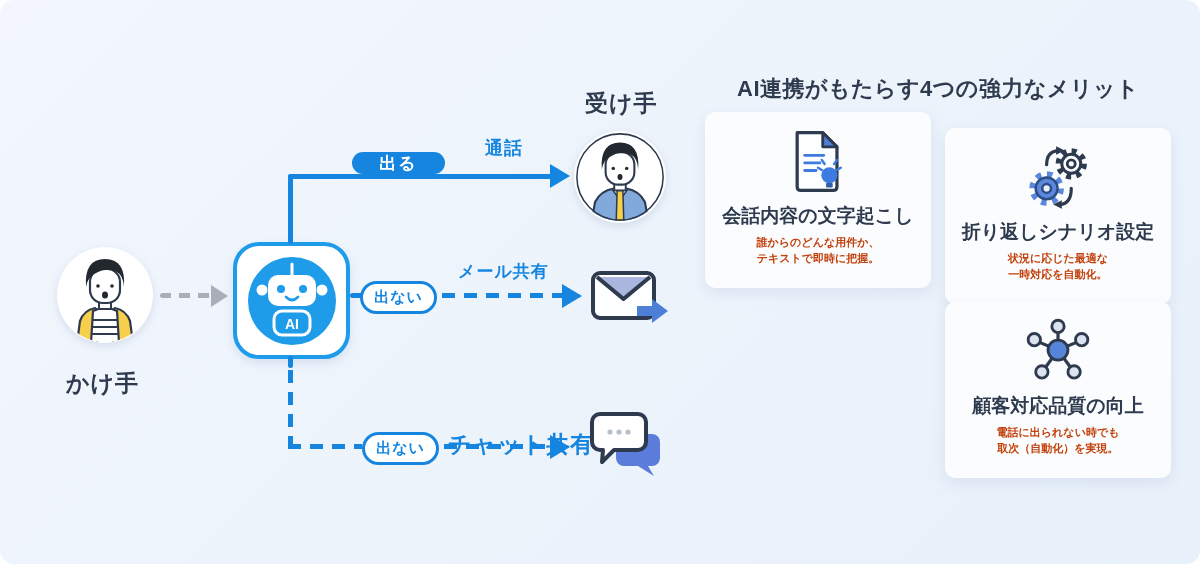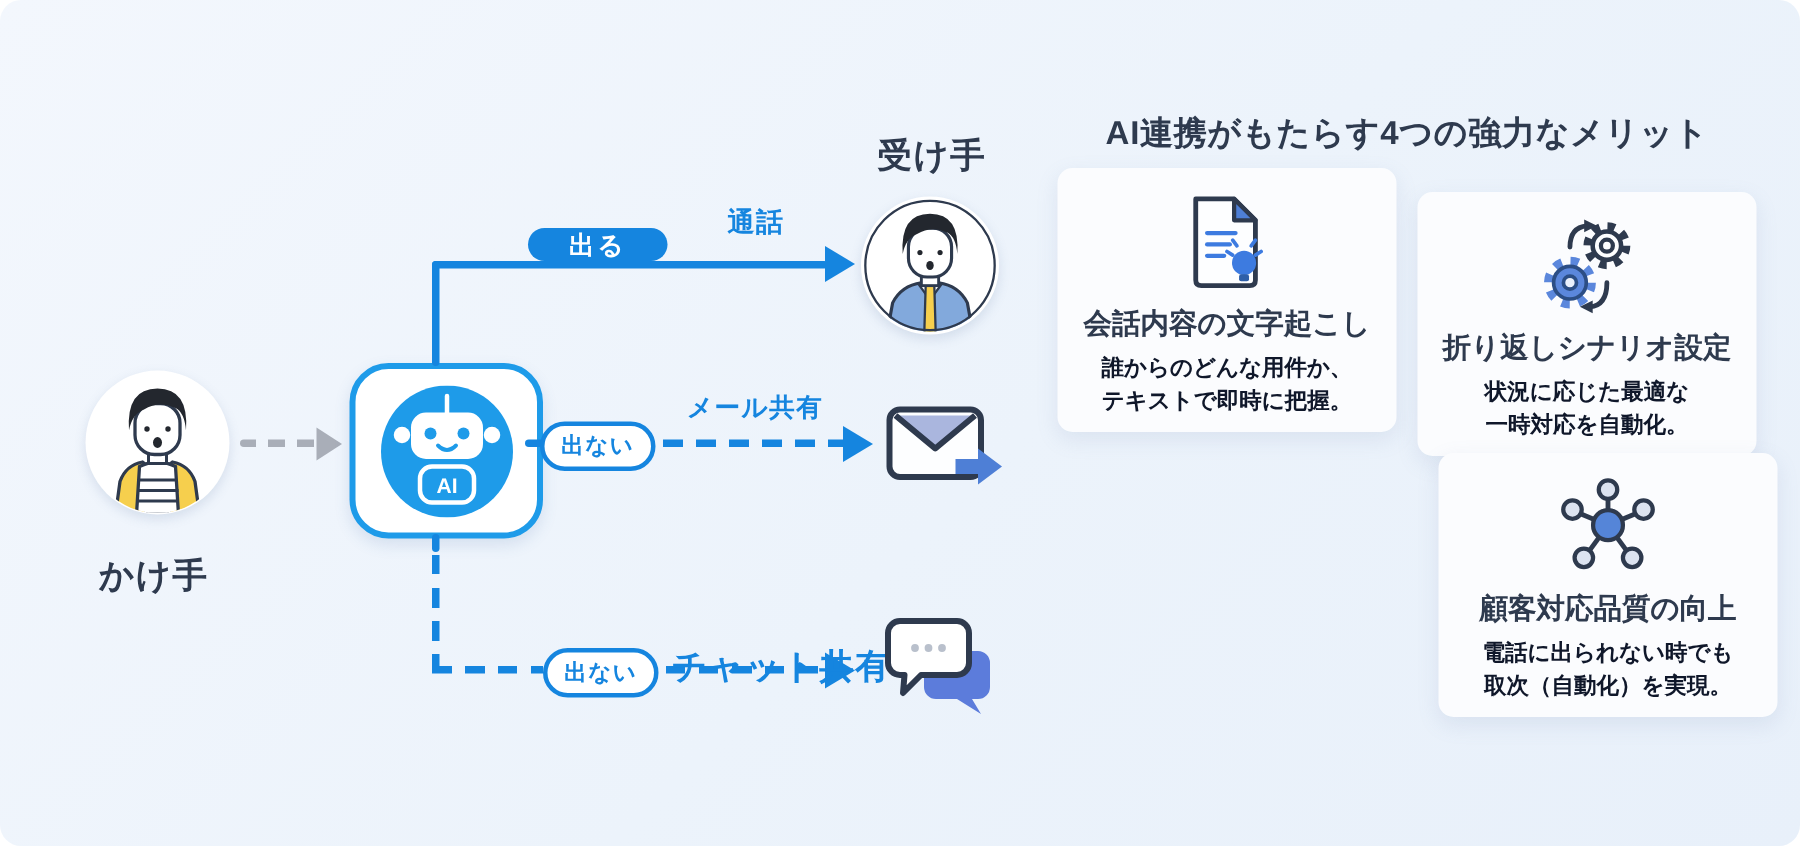--- a/index.html
+++ b/index.html
@@ -9,21 +9,21 @@
   }
   *{margin:0;padding:0;box-sizing:border-box;}
   body{font-family:"Liberation Sans","DejaVu Sans",sans-serif;background:#fff;}
   #stage{position:relative;width:1200px;height:564px;overflow:hidden;border-radius:14px;
     background:linear-gradient(135deg,#F3F7FD 0%,#ECF3FB 55%,#E8F0FA 100%);}
   .abs{position:absolute;}
   
   .avatar{border-radius:50%;background:#fff;box-shadow:0 3px 8px rgba(90,115,160,.18);overflow:hidden;}
   .person-label{color:var(--navy);font-weight:bold;font-size:23px;letter-spacing:1px;}
   
-  .ai-box{width:129px;height:117px;background:#fff;border:4px solid var(--robot-blue);
+  .ai-box{width:117px;height:117px;background:#fff;border:4px solid var(--robot-blue);
     border-radius:26px;display:flex;align-items:center;justify-content:center;
     box-shadow:0 4px 10px rgba(70,110,170,.15);}
   
   .solid-h{height:5px;background:var(--accent);border-radius:3px;}
   .solid-v{width:5px;background:var(--accent);border-radius:3px;}
   .dash-h{height:5px;background:repeating-linear-gradient(90deg,var(--accent) 0 13px,transparent 13px 22px);}
   .dash-v{width:5px;background:repeating-linear-gradient(180deg,var(--accent) 0 13px,transparent 13px 22px);}
   .gray-dash{height:5px;background:repeating-linear-gradient(90deg,var(--gray) 0 11px,transparent 11px 19px);border-radius:3px;}
   .arr-r{width:0;height:0;border-left:20px solid var(--accent);border-top:12px solid transparent;border-bottom:12px solid transparent;}
   .arr-r-gray{width:0;height:0;border-left:17px solid var(--gray);border-top:11px solid transparent;border-bottom:11px solid transparent;}
@@ -32,21 +32,21 @@
     border-radius:18px;display:flex;align-items:center;justify-content:center;letter-spacing:2px;}
   .pill-outline{background:#fff;border:3px solid var(--accent);color:var(--accent);font-weight:bold;
     font-size:15px;border-radius:17px;display:flex;align-items:center;justify-content:center;letter-spacing:1px;}
   .line-label{color:var(--accent);font-weight:bold;font-size:18px;letter-spacing:1px;}
   
   .panel-title{color:var(--navy);font-weight:bold;font-size:22px;text-align:center;letter-spacing:.5px;}
   .card{position:absolute;width:226px;height:176px;background:var(--card);border-radius:10px;
     box-shadow:0 5px 14px rgba(110,135,175,.14);display:flex;flex-direction:column;align-items:center;padding-top:12px;}
   .card-icon{height:76px;display:flex;align-items:center;justify-content:center;}
   .card-title{color:var(--navy);font-weight:bold;font-size:19px;margin-top:3px;}
-  .card-desc{color:#0f172a;font-weight:bold;font-size:15px;line-height:1.45;text-align:center;margin-top:6px;}
+  .card-desc{color:#c2410c;font-weight:bold;font-size:11px;line-height:1.45;text-align:center;margin-top:6px;}
 </style>
 </head>
 <body>
 
 <div id="stage">
 
   <div class="abs avatar" style="left:57px;top:247px;width:96px;height:96px;">
     <svg width="96" height="96" viewBox="0 0 96 96">
       <clipPath id="cc">
           <circle cx="48" cy="48" r="47"></circle>
@@ -193,21 +193,21 @@
       </svg>
     </div>
     <div class="card-title">折り返しシナリオ設定</div>
     <div class="card-desc">
       <div>状況に応じた最適な</div>
       <div>一時対応を自動化。</div>
     </div>
   </div>
 
 
-  <div class="card" style="left:945px;top:302px;margin-left:14px;">
+  <div class="card" style="left:945px;top:302px;">
     <div class="card-icon">
       <svg width="72" height="70" viewBox="0 0 76 72">
         <g stroke="#2E3A4E" stroke-width="3.4">
           <line x1="38" y1="34" x2="38" y2="10"></line>
           <line x1="38" y1="34" x2="14" y2="24"></line>
           <line x1="38" y1="34" x2="62" y2="24"></line>
           <line x1="38" y1="34" x2="22" y2="56"></line>
           <line x1="38" y1="34" x2="54" y2="56"></line>
         </g>
         <circle cx="38" cy="34" r="10.5" fill="#5585D8" stroke="#2E3A4E" stroke-width="3"></circle>

